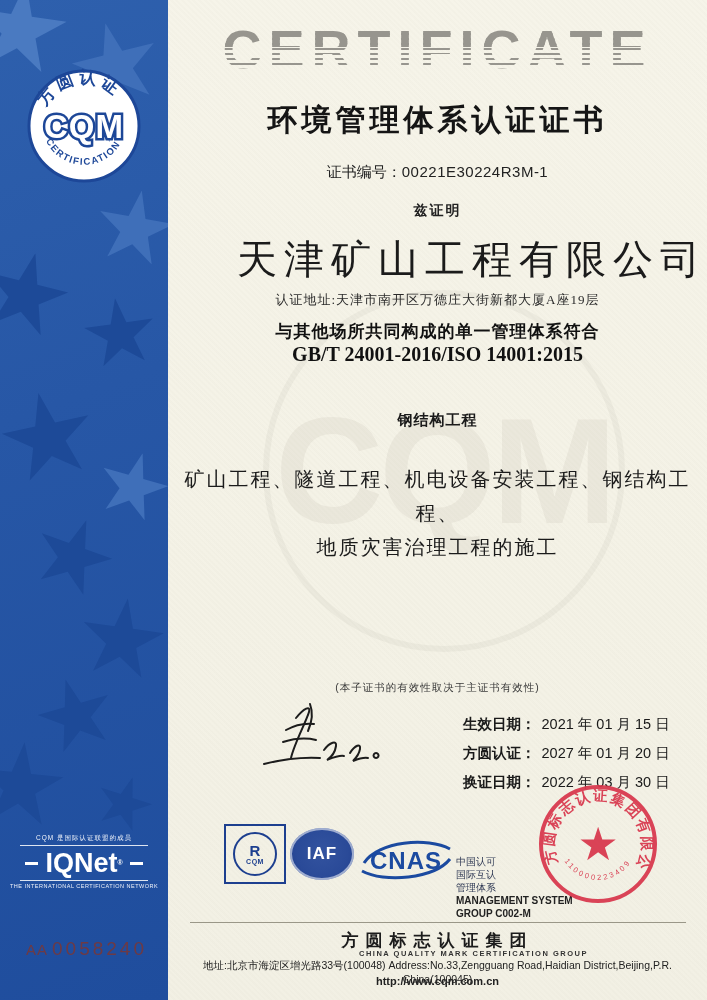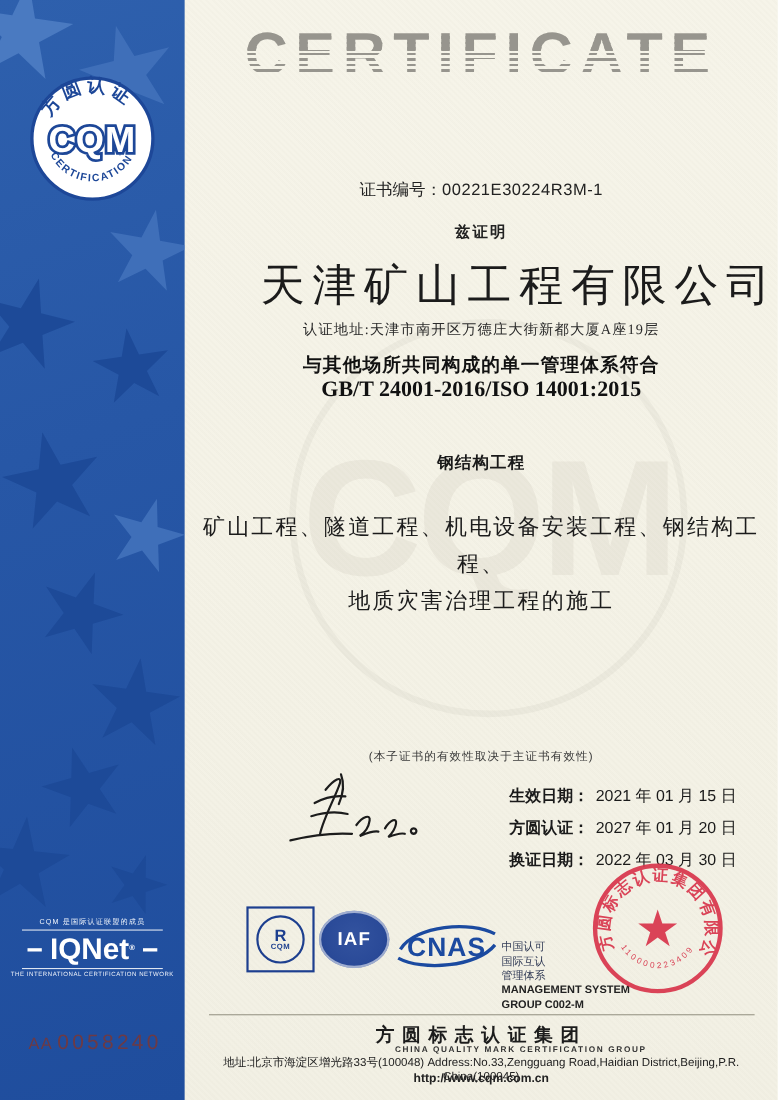--- a/index.html
+++ b/index.html
@@ -136,20 +136,21 @@
     <div class="serial">
       <span class="pre">AA</span><span>0058240</span>
     </div>
   </div>
 
   <div class="paper">
 
     <div class="watermark">CQM</div>
 
     <div class="center cert-header">CERTIFICATE</div>
+    <div class="center cert-title">环境管理体系认证证书</div>
 
     <div class="center cert-no">
       <span>证书编号：</span><b>00221E30224R3M-1</b>
     </div>
 
     <div class="center certify">兹证明</div>
     <div class="center company">天津矿山工程有限公司</div>
     <div class="center addr">认证地址:天津市南开区万德庄大街新都大厦A座19层</div>
     <div class="center sysline">与其他场所共同构成的单一管理体系符合</div>
     <div class="center standard">GB/T 24001-2016/ISO 14001:2015</div>

